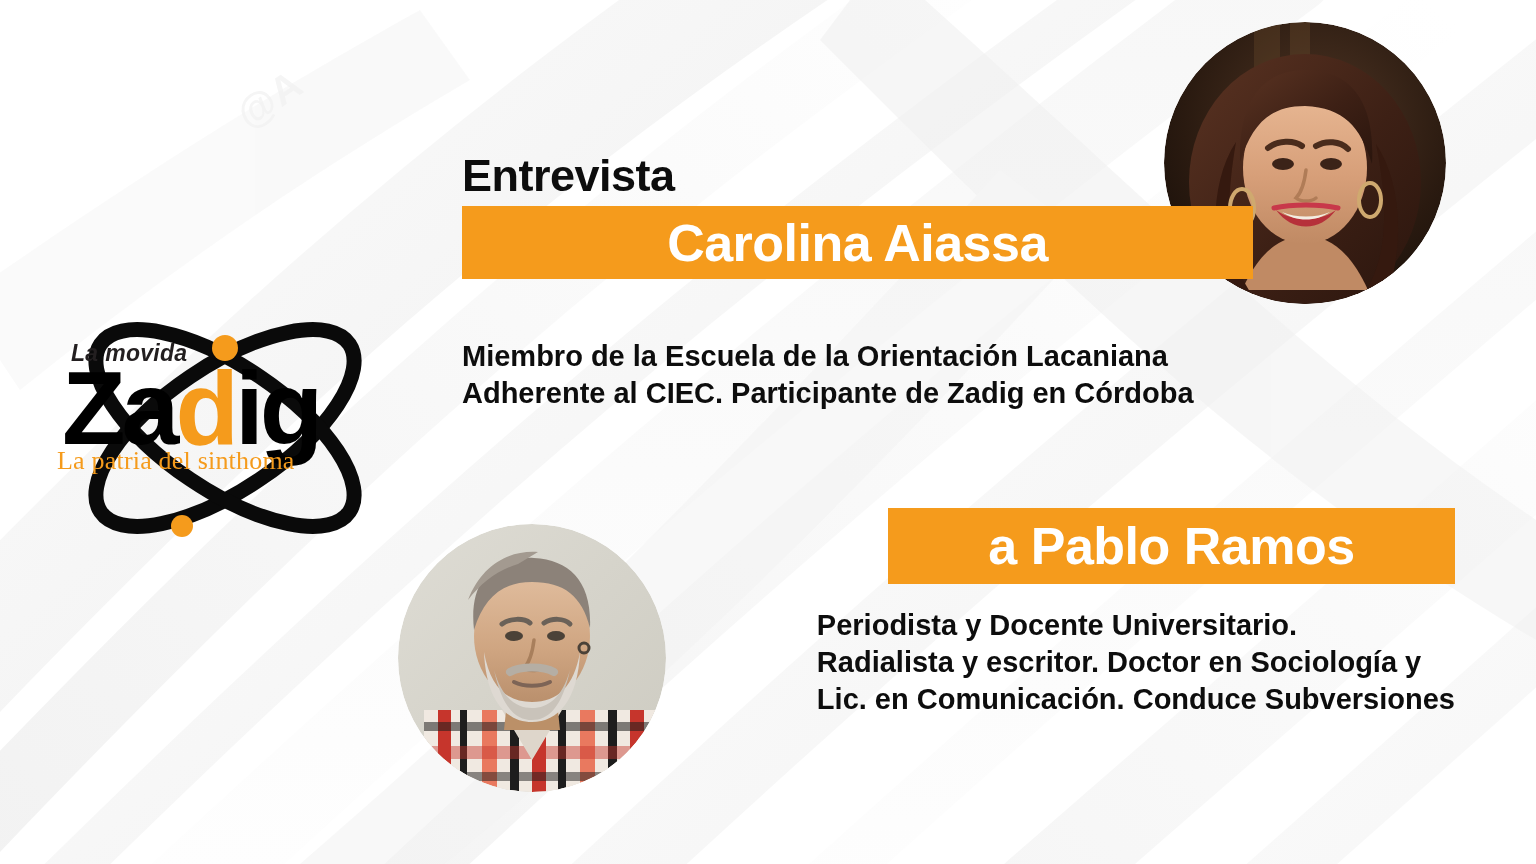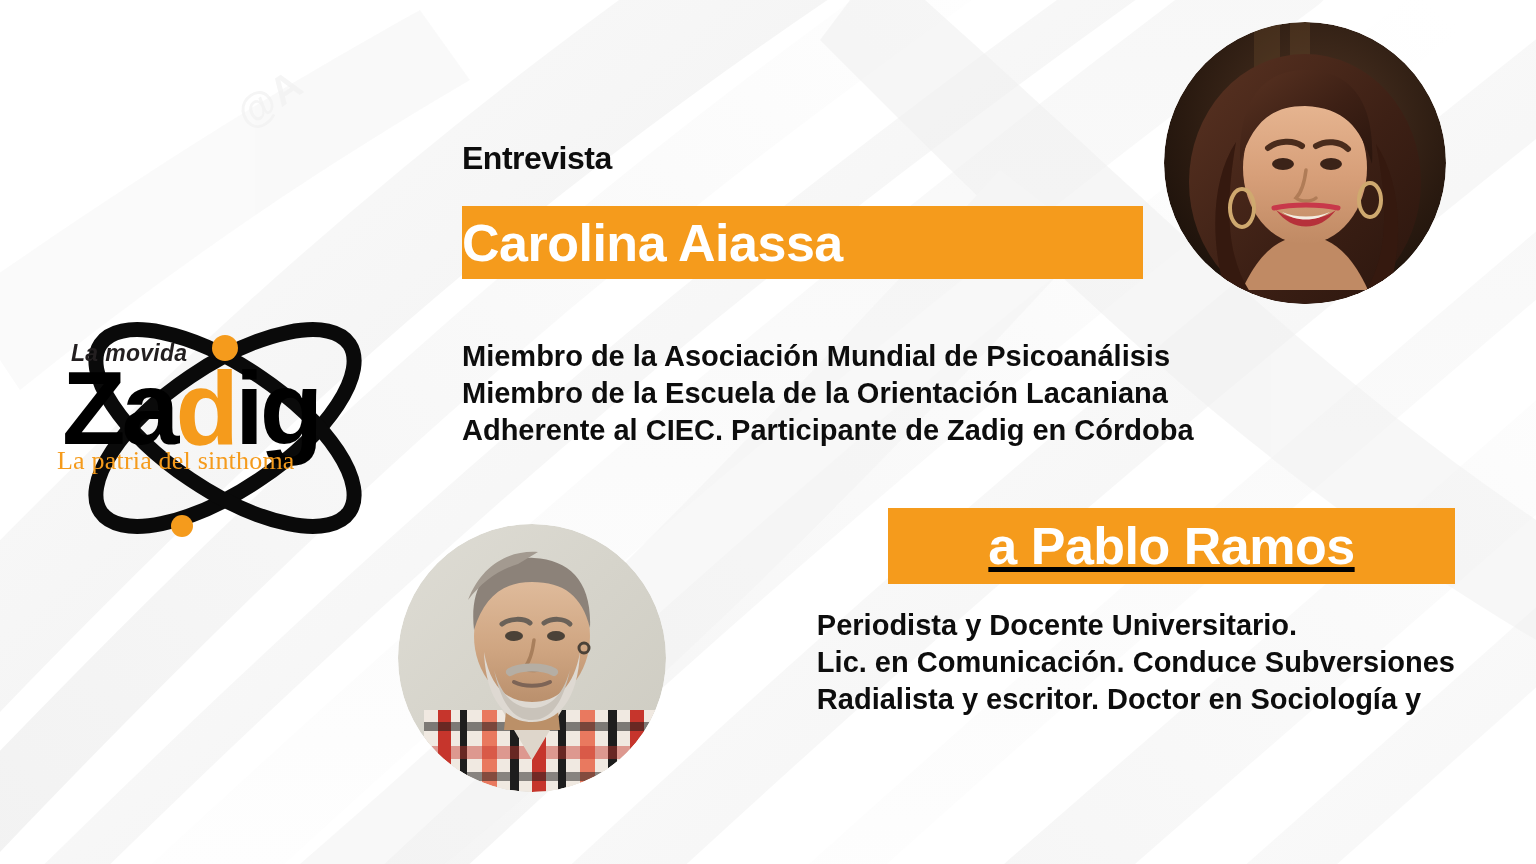--- a/index.html
+++ b/index.html
@@ -45,35 +45,34 @@
   }
 
   
   .photo{position:absolute;border-radius:50%;overflow:hidden;}
   #photo-carolina{left:1164px;top:22px;width:282px;height:282px;}
   #photo-pablo{left:398px;top:524px;width:268px;height:268px;}
   .photo svg{display:block;width:100%;height:100%;}
 
   
   .eyebrow{
-    position:absolute;left:462px;top:142px;
-    font-size:32px;font-weight:700;color:#0d0d0d;
+    position:absolute;left:462px;top:153px;
+    font-size:45px;font-weight:700;color:#0d0d0d;
     letter-spacing:-.5px;line-height:1;white-space:nowrap;
   }
   .bar{
     position:absolute;background:#F59B1C;display:flex;align-items:center;
   }
   #bar-carolina{
-    left:462px;top:206px;width:681px;height:73px;
-    justify-content:flex-start;
+    left:462px;top:206px;width:791px;height:73px;
+    justify-content:center;
   }
   #bar-pablo{
     left:888px;top:508px;width:567px;height:76px;
     justify-content:center;
-    text-decoration:underline;
   }
   .bar-label{
     color:#fff;font-size:52px;font-weight:700;letter-spacing:-.5px;
     white-space:nowrap;line-height:1;
   }
 
   .desc{
     position:absolute;
     font-size:29px;font-weight:700;color:#0d0d0d;
     line-height:37px;white-space:nowrap;
@@ -269,28 +268,27 @@
     </svg>
   </div>
 
   <div class="eyebrow">Entrevista</div>
 
   <div class="bar" id="bar-carolina">
     <span class="bar-label">Carolina Aiassa</span>
   </div>
 
   <div class="desc" id="desc-carolina">
-    <div>Miembro de la Asociación Mundial de Psicoanálisis</div>
     <div>Miembro de la Escuela de la Orientación Lacaniana</div>
     <div>Adherente al CIEC. Participante de Zadig en Córdoba</div>
   </div>
 
   <div class="bar" id="bar-pablo">
     <span class="bar-label">a Pablo Ramos</span>
   </div>
 
   <div class="desc" id="desc-pablo">
     <div>Periodista y Docente Universitario.</div>
+    <div>Radialista y escritor. Doctor en Sociología y</div>
     <div>Lic. en Comunicación. Conduce Subversiones</div>
-    <div>Radialista y escritor. Doctor en Sociología y</div>
   </div>
 
 </div>
 
 </body></html>

